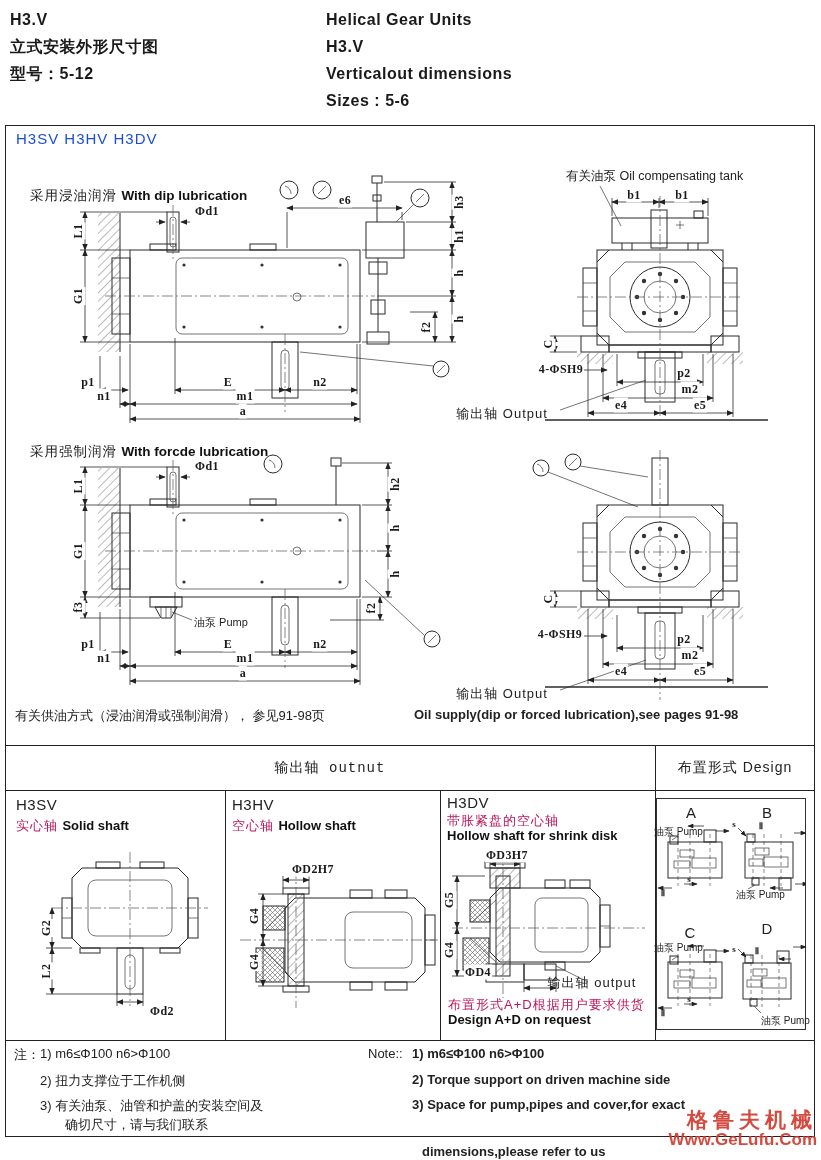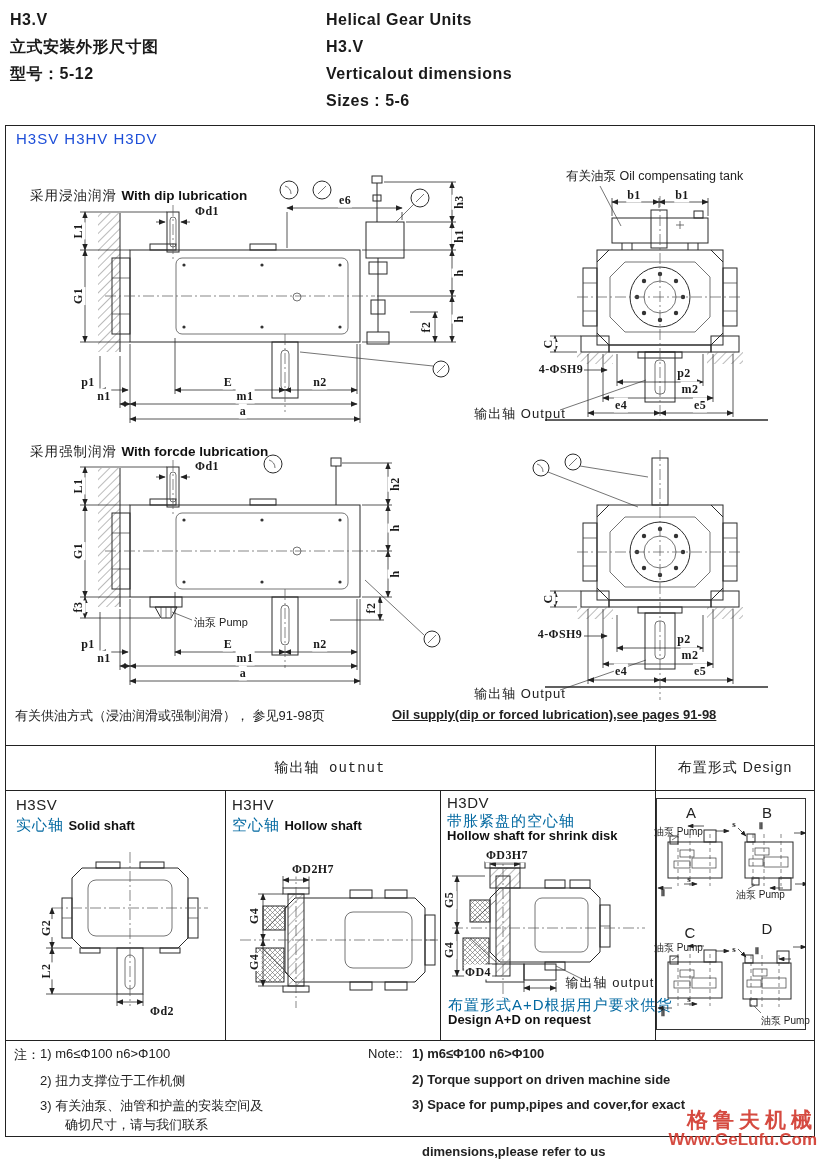--- a/index.html
+++ b/index.html
@@ -8,27 +8,27 @@
   .page * { box-sizing:border-box; }
   .t { position:absolute; white-space:nowrap; }
   .c { transform:translate(-50%,-50%); }
   .rot { transform:translate(-50%,-50%) rotate(-90deg); }
   .d { font:bold 12px "Liberation Serif","DejaVu Serif",serif; letter-spacing:.4px; background:#fff; padding:0 1px; }
   .hline { font-weight:bold; font-size:16px; line-height:27px; letter-spacing:.5px; }
   .models { font-size:15px; letter-spacing:1px; color:#1d4ed8; }
   .sect-zh { font-size:13.5px; color:#222; letter-spacing:1px; }
   .sect-en { font-size:13.5px; font-weight:bold; color:#111; }
   .lbl { font-size:12.5px; color:#222; }
-  .outlbl { font-size:13px; color:#222; letter-spacing:1px;margin-left:18px; }
+  .outlbl { font-size:13px; color:#222; letter-spacing:1px; }
   .pumplbl { font-size:11px; color:#222; }
   .minipump { font-size:10px; color:#222; }
   .mark { font:bold 9px "Liberation Serif",serif; background:transparent; }
   .thd { font-size:14px; color:#222; letter-spacing:1px; }
   .model-h { font-size:15px; color:#222; letter-spacing:.5px; }
-  .sub-zh { font-size:15px; color:#0369a1; letter-spacing:1px; }
+  .sub-zh { font-size:13px; color:#be185d; letter-spacing:1px; }
   .sub-en { font-size:13px; font-weight:bold; color:#111; }
   .note { font-size:13px; color:#222; }
   .note-en { font-weight:bold; }
   .frameline { position:absolute; border:0 solid #222; }
   .dletter { font-size:15px; color:#222; }
   svg { position:absolute; }
   svg .s   { stroke:#2b2b2b; stroke-width:1; fill:none; }
   svg .thin{ stroke:#3a3a3a; stroke-width:.7; fill:none; }
   svg .cl  { stroke:#555; stroke-width:.7; fill:none; stroke-dasharray:11 3 2 3; }
   svg .dim { stroke:#2b2b2b; stroke-width:.8; fill:none; }
@@ -406,21 +406,21 @@
   <span class="t d c" style="left:243px;top:673px;">a</span>
   <span class="t d rot" style="left:548px;top:599px;">C</span>
   <span class="t d c" style="left:560px;top:634px;">4-ΦSH9</span>
   <span class="t d c" style="left:684px;top:639px;">p2</span>
   <span class="t d c" style="left:690px;top:655px;">m2</span>
   <span class="t d c" style="left:621px;top:671px;">e4</span>
   <span class="t d c" style="left:700px;top:671px;">e5</span>
   <span class="t outlbl c" style="left:502px;top:694px;">输出轴  Output</span>
 
   <span class="t note" style="left:15px;top:707px;">有关供油方式（浸油润滑或强制润滑）， 参见91-98页</span>
-  <span class="t note note-en" style="left:392px;top:707px;text-decoration:underline;">Oil supply(dip or forced lubrication),see pages 91-98</span>
+  <span class="t note note-en" style="left:414px;top:707px;">Oil supply(dip or forced lubrication),see pages 91-98</span>
 
   <span class="t thd c" style="left:330px;top:768px;font-family:Liberation Mono, monospace;">输出轴  outnut</span>
   <span class="t thd c" style="left:735px;top:768px;">布置形式  Design</span>
 
   <span class="t model-h" style="left:16px;top:796px;">H3SV</span>
   <span class="t" style="left:16px;top:816px;">
     <span class="sub-zh">实心轴</span>
     <span class="sub-en">Solid shaft</span>
   </span>
   <span class="t model-h" style="left:232px;top:796px;">H3HV</span>

